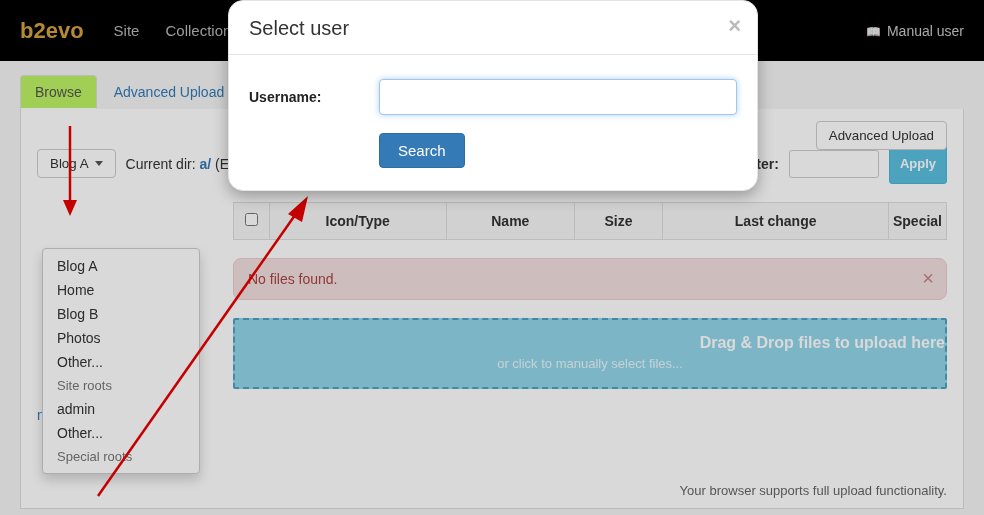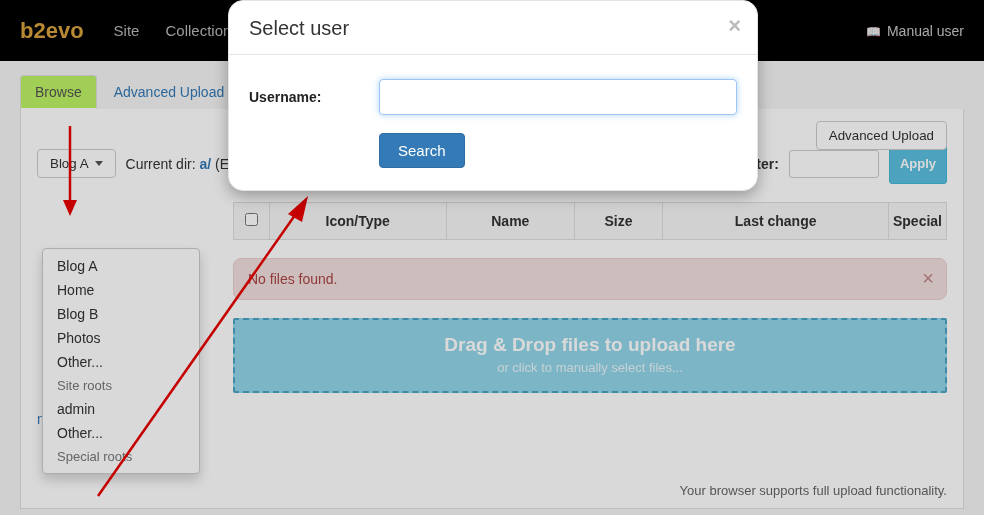--- a/index.html
+++ b/index.html
@@ -50,21 +50,21 @@
   .filetable th.icon { width: 180px; }
   .filetable th.name { width: 130px; }
   .filetable th.size { width: 90px; }
   .filetable th.last { width: 230px; }
   .filetable th.actions { }
   .alert-danger { background: #f2dede; border: 1px solid #ebccd1; color: #a94442; border-radius: 8px; padding: 12px 14px; position: relative; margin: 18px 0; }
   .alert-close { position: absolute; right: 12px; top: 8px; color: #c08686; font-size: 20px; cursor: pointer; }
 
   .dropzone { border: 2px dashed #4aa3c4; background: #5bc0de22; color: #fff; text-align: center; padding: 14px 0 16px 0; border-radius: 2px; }
   .dropzone { background: #5bc0de; background: #5bc0deaa; }
-  .dz-main { color: #fff; font-weight: bold; font-size: 19px; }
+  .dz-main { color: #fff; font-weight: bold; font-size: 16px; text-align: right; }
   .dz-sub { color: #e8f6fb; font-size: 13px; margin-top: 4px; }
 
   .flatmode { color: #337ab7; margin-top: 18px; display: inline-block; }
   .full-upload-note { position: absolute; right: 16px; bottom: 10px; color: #666; font-size: 13px; }
 
   
   .arrow { position: absolute; z-index: 45; pointer-events: none; }
   svg.arrow-svg line { stroke: #e80000; stroke-width: 2.5; }
   svg.arrow-svg polygon { fill: #e80000; }
 

